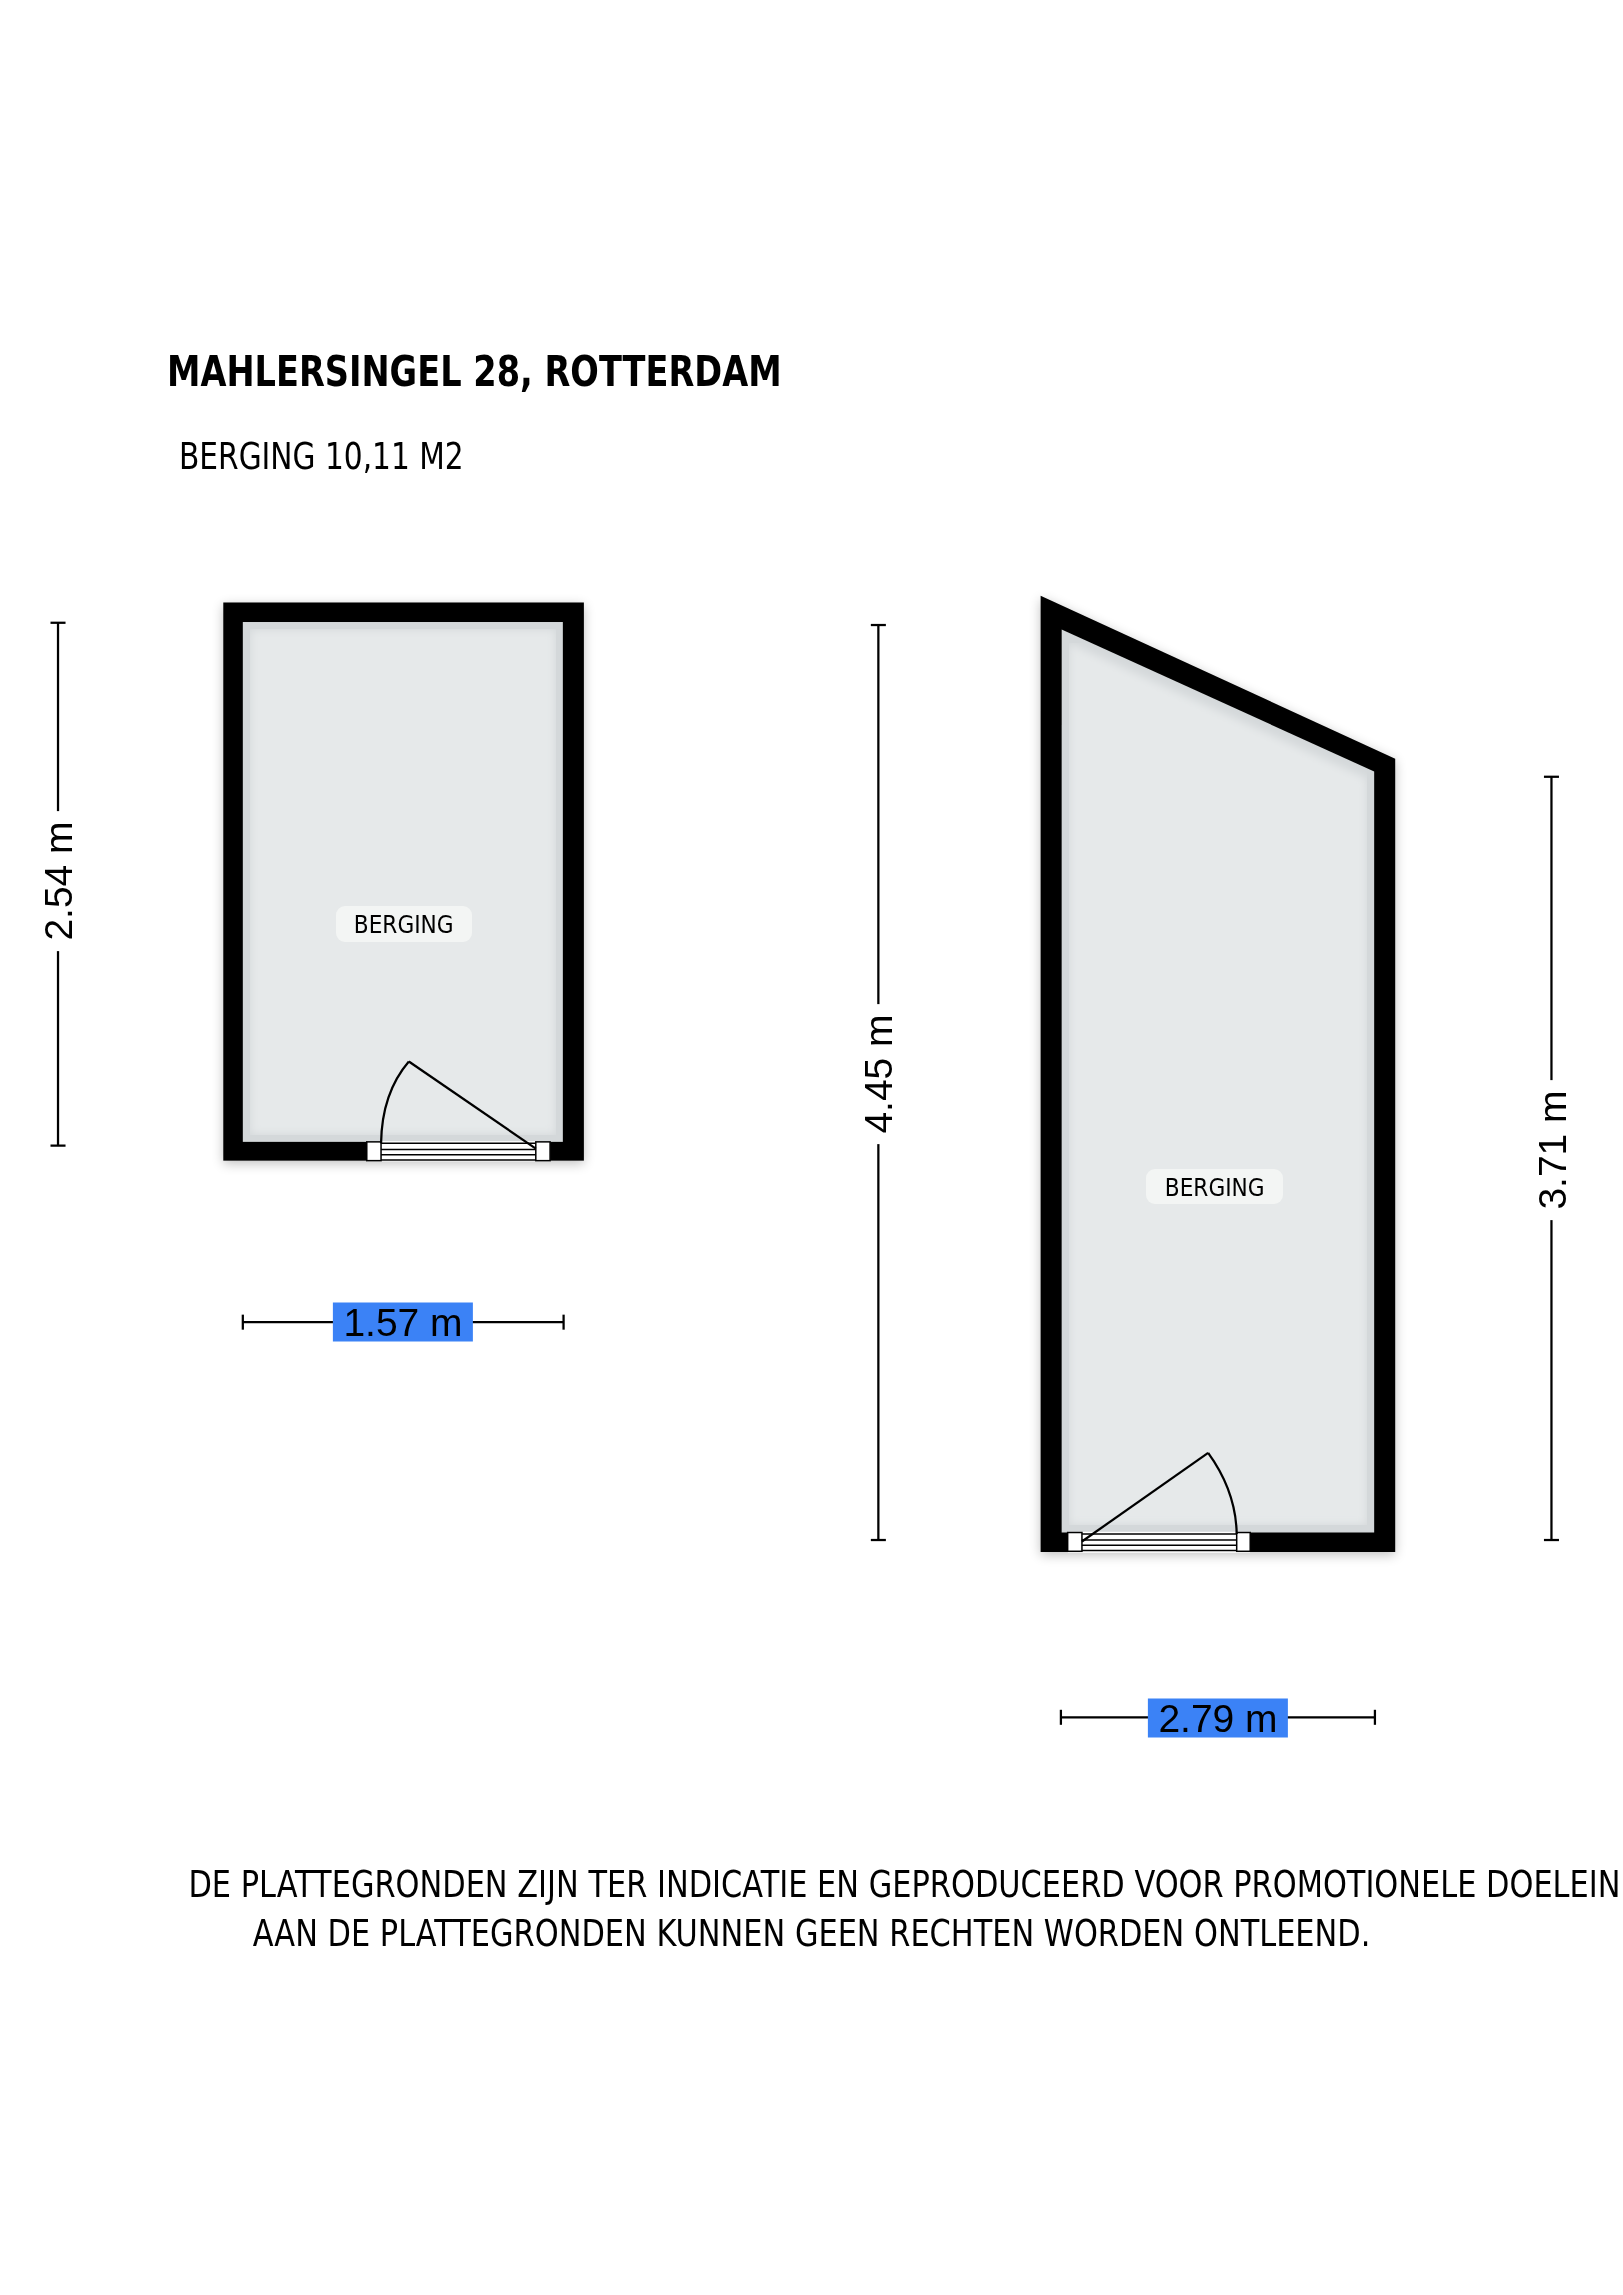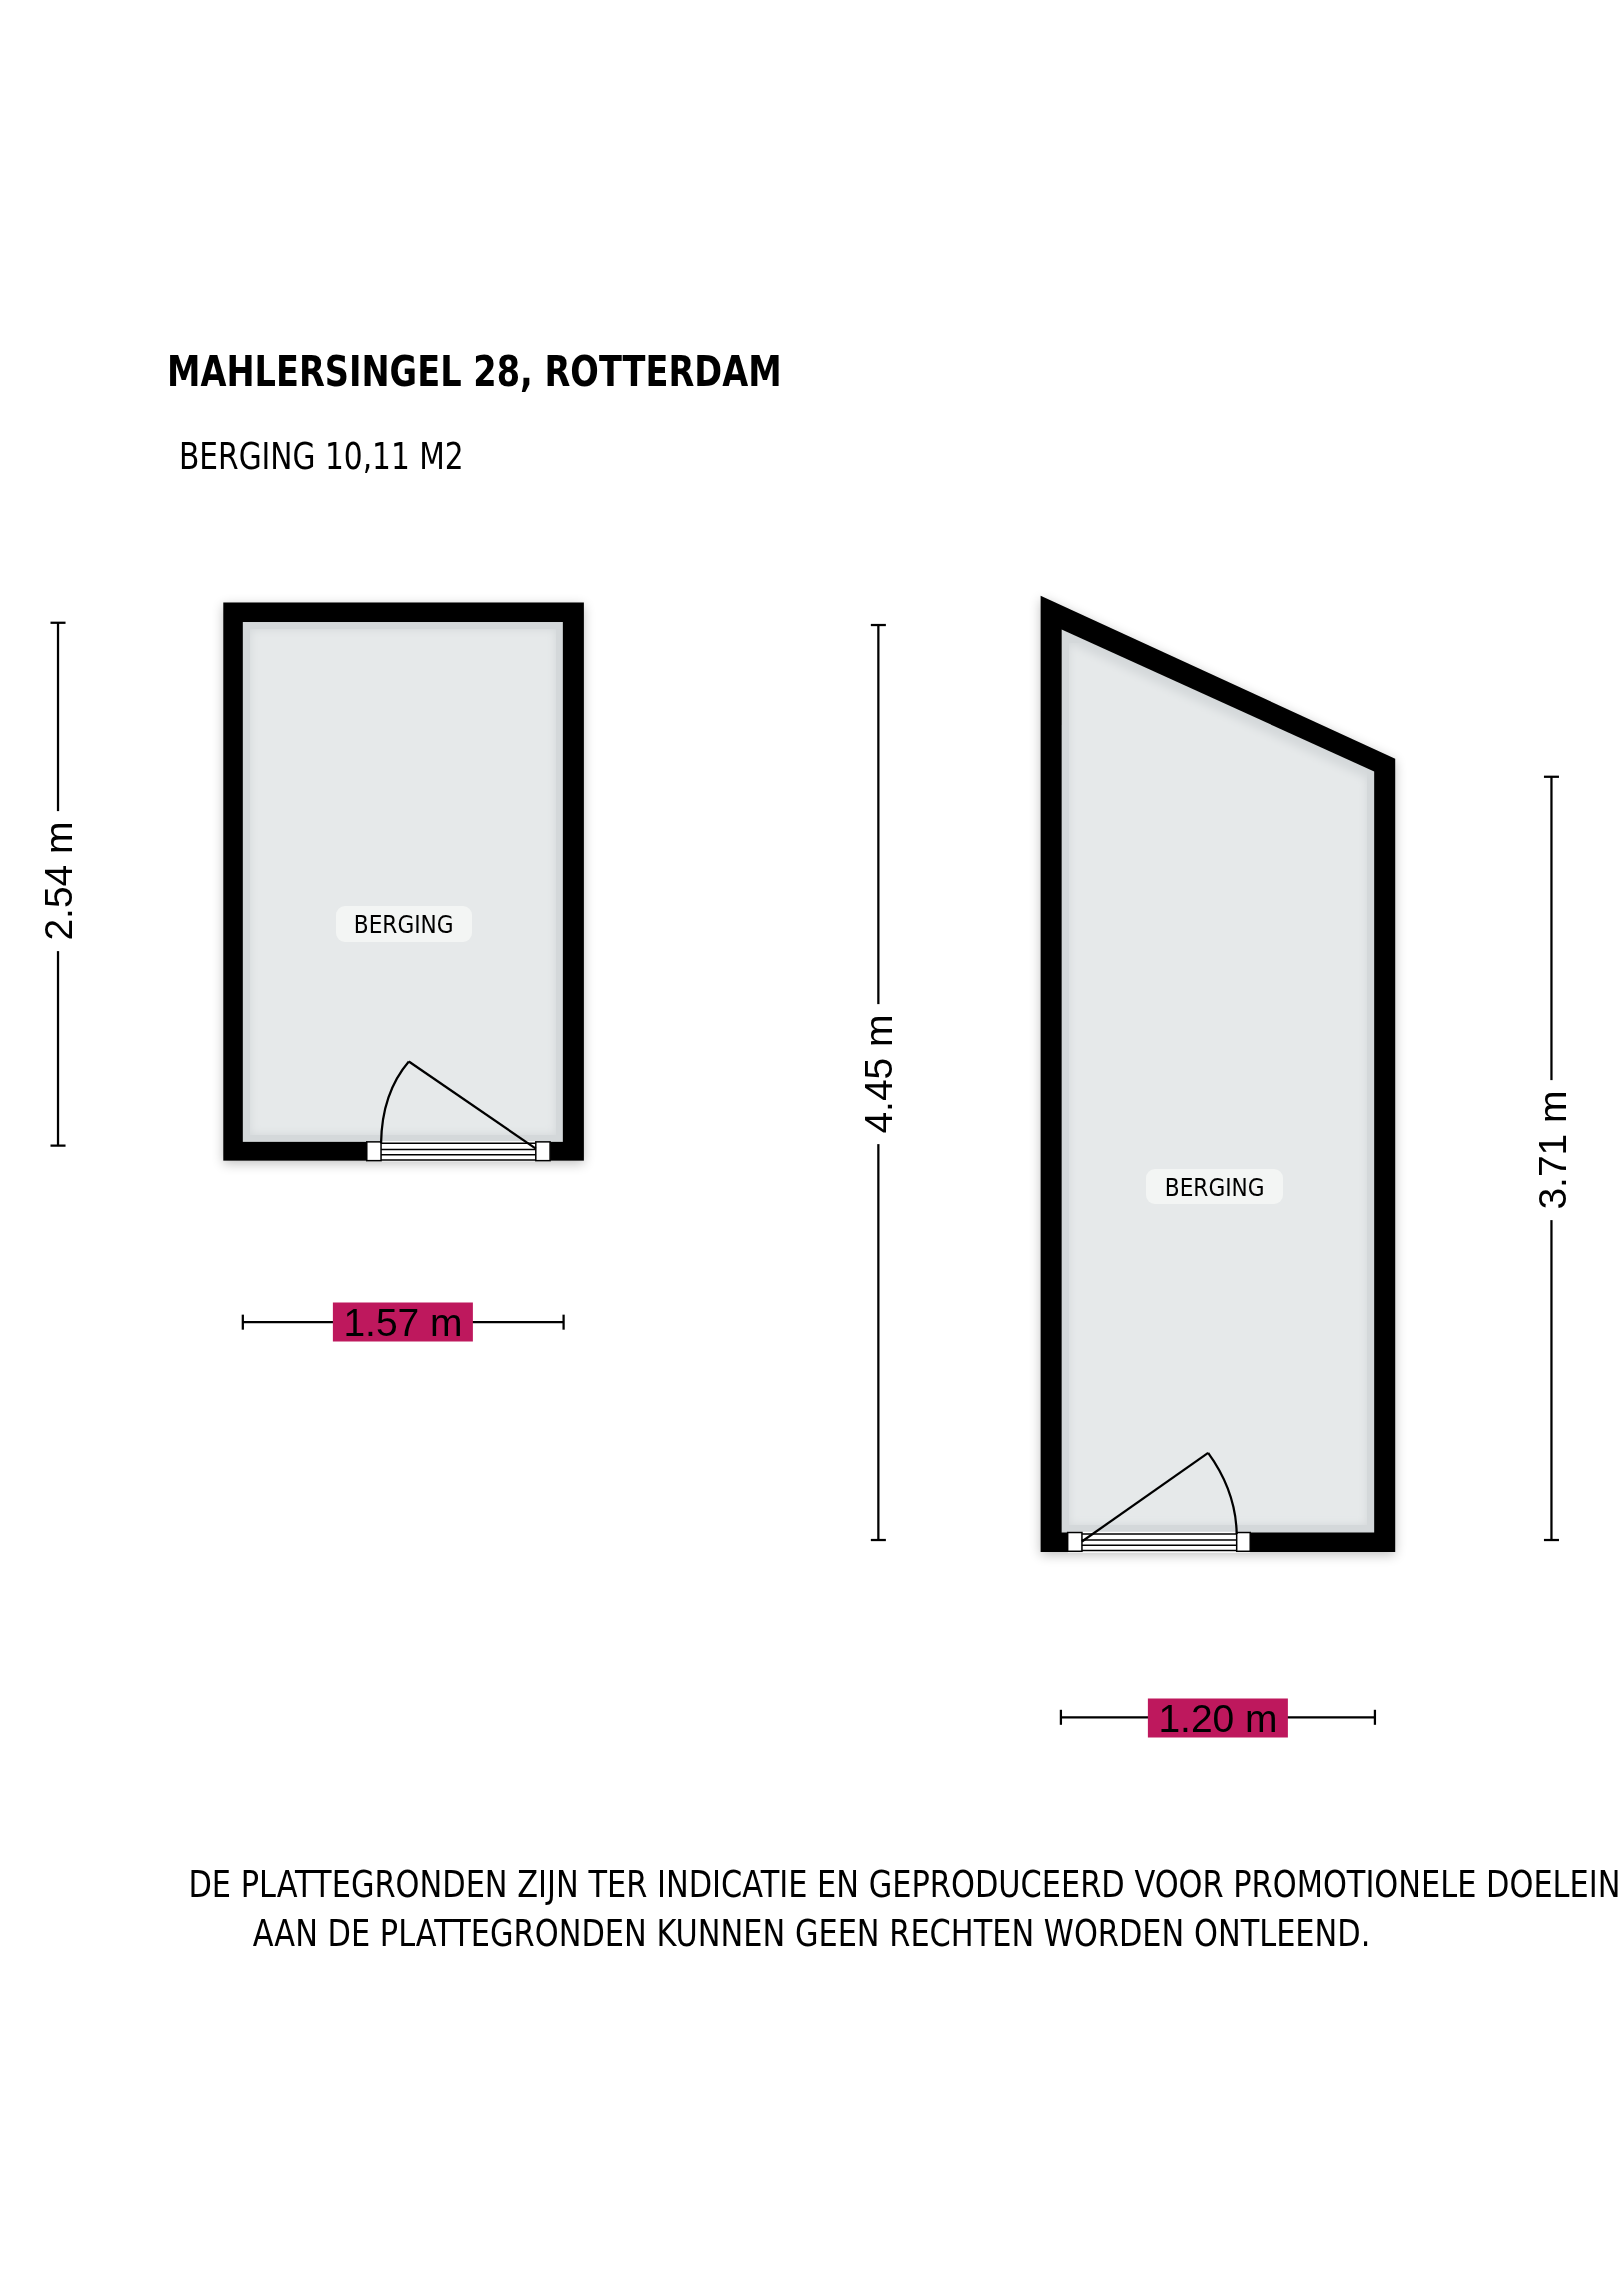--- a/index.html
+++ b/index.html
@@ -3,21 +3,21 @@
 <meta charset="utf-8">
 <style>
   html, body { margin: 0; padding: 0; background: #ffffff; }
   body { width: 1623px; height: 2295px; position: relative; overflow: hidden; font-family: "DejaVu Sans", sans-serif; color: #000; }
   .abs { position: absolute; }
   #plan { position: absolute; left: 0; top: 0; }
   .title { left: 167px; top: 347px; font-family: "DejaVu Sans", sans-serif; font-weight: bold; font-size: 42px; letter-spacing: 0px; transform-origin: left top; transform: scaleX(0.80); white-space: nowrap; }
   .subtitle { left: 179px; top: 434px; font-family: "DejaVu Sans", sans-serif; font-size: 38px; transform-origin: left top; transform: scaleX(0.78); white-space: nowrap; }
   .room-label { font-family: "DejaVu Sans", sans-serif; font-size: 25.5px; background: #f3f5f4; border-radius: 9px; display: flex; align-items: center; justify-content: center; transform-origin: center; margin-top: 37px; }
   .room-label span { display: inline-block; transform: scaleX(0.85); }
-  .dim-h { font-family: "Liberation Sans", sans-serif; font-size: 39px; background: #be185d; padding: 0 10.5px; white-space: nowrap; line-height: 1; }
+  .dim-h { font-family: "Liberation Sans", sans-serif; font-size: 39px; background: #3b82f6; padding: 0 10.5px; white-space: nowrap; line-height: 1; }
   .dim-v { font-family: "Liberation Sans", sans-serif; font-size: 39px; background: #fff; padding: 0 10.5px; white-space: nowrap; line-height: 1; transform: translate(-50%, -50%) rotate(-90deg); }
   .disclaimer { left: 0; width: 1623px; text-align: center; font-family: "DejaVu Sans", sans-serif; font-size: 38px; white-space: nowrap; }
   .disclaimer span { display: inline-block; transform: scaleX(0.80); transform-origin: center; }
 </style>
 </head>
 <body>
 
 <svg id="plan" width="1623" height="2295" viewBox="0 0 2160 3055" xmlns="http://www.w3.org/2000/svg">
   <defs>
     <filter id="shadow" x="-10%" y="-10%" width="120%" height="120%">
@@ -105,21 +105,21 @@
   <span>BERGING</span>
 </div>
 <div class="abs room-label" style="left:1146px; top:1132px; width:137px; height:35px;">
   <span>BERGING</span>
 </div>
 
 <div class="abs dim-v" style="left:58px; top:881px;">2.54 m</div>
 <div class="abs dim-h" style="left:403px; top:1322px; transform: translate(-50%, -50%);">1.57 m</div>
 <div class="abs dim-v" style="left:878px; top:1074px;">4.45 m</div>
 <div class="abs dim-v" style="left:1552px; top:1150px;">3.71 m</div>
-<div class="abs dim-h" style="left:1218px; top:1718px; transform: translate(-50%, -50%);">1.20 m</div>
+<div class="abs dim-h" style="left:1218px; top:1718px; transform: translate(-50%, -50%);">2.79 m</div>
 
 <div class="abs disclaimer" style="top:1862px;">
   <span>DE PLATTEGRONDEN ZIJN TER INDICATIE EN GEPRODUCEERD VOOR PROMOTIONELE DOELEINDEN.</span>
 </div>
 <div class="abs disclaimer" style="top:1911px;">
   <span>AAN DE PLATTEGRONDEN KUNNEN GEEN RECHTEN WORDEN ONTLEEND.</span>
 </div>
 
 
 </body></html>

